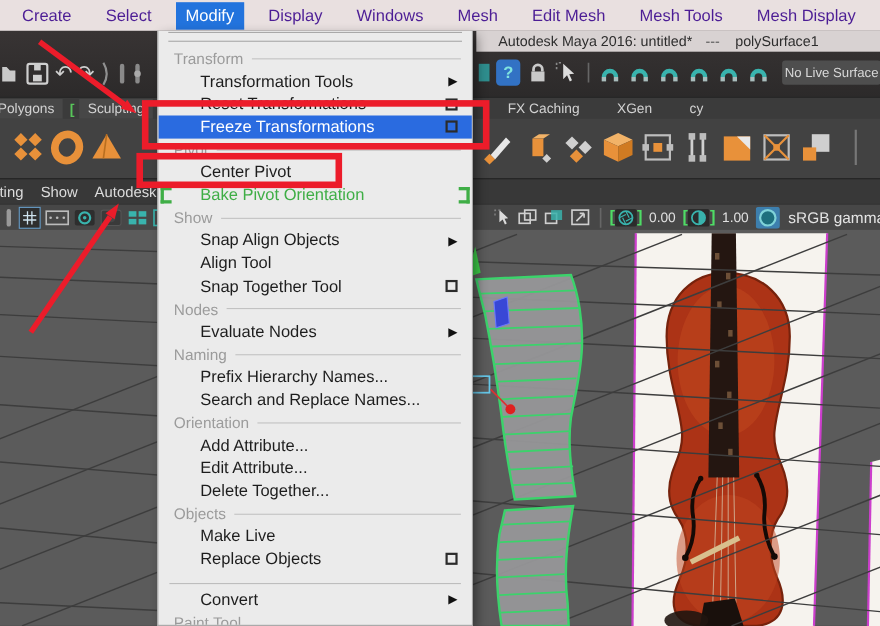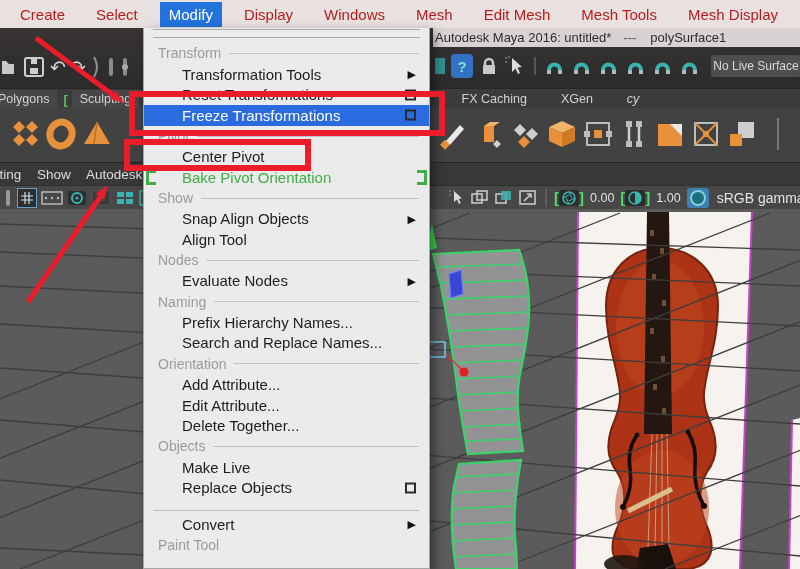--- a/index.html
+++ b/index.html
@@ -2,30 +2,30 @@
 <html style="--menu-highlight: #2a6be0; --menubar-active: #2273dd; --annotation-red: #ec1c2a; --new-feature-green: #3fae46; --mesh-green: #3bd36b; --image-plane-border: #cc3ecc; --teal-icon: #39b3ad; --shelf-orange: #e8913a; --viewport-bg: #5b5b5b;"><head>
 <meta charset="utf-8">
 <style>
   html,body{margin:0;padding:0;background:#222;}
   #root{position:relative;width:800px;height:569px;overflow:hidden;
         font-family:"Liberation Sans",sans-serif;-webkit-font-smoothing:antialiased;}
 
   
   .menubar{position:absolute;left:0;top:0;width:800px;height:28px;background:#e9e0e0;
            display:flex;align-items:center;white-space:nowrap;z-index:30;}
-  .menubar .mi{font-size:15px;color:#b91c1c;margin-right:27px;padding:4px 2px;}
+  .menubar .mi{font-size:15px;color:#4c1d95;margin-right:27px;padding:4px 2px;}
   .menubar .mi:first-child{margin-left:18px;}
   .menubar .mi.active{background:var(--menubar-active);color:#fff;padding:4px 9px;margin-left:-7px;margin-right:20px;}
 
   
   .topbar{position:absolute;left:0;top:28px;width:800px;height:60px;
           background:linear-gradient(#383434,#2c2a2a);z-index:10;}
   .titlebar{position:absolute;left:433px;top:0;width:367px;height:19px;background:#d8d2d2;
             display:flex;align-items:center;font-size:13px;color:#2d2d2d;overflow:hidden;}
-  .titlebar .t1{margin-left:2px;}
+  .titlebar .t1{margin-left:20px;}
   .titlebar .t2{margin-left:12px;color:#555;}
   .titlebar .t3{margin-left:14px;}
   .tools-left{position:absolute;left:0;top:22px;height:34px;display:flex;align-items:center;}
   .tools-right{position:absolute;left:433px;top:21px;height:34px;display:flex;align-items:center;}
   .tbtn{display:flex;align-items:center;justify-content:center;margin:0 2px;}
   .nolive{margin-left:8px;width:90px;height:22px;background:#4e4e4e;border-radius:3px;
           color:#d8d8d8;font-size:12px;display:flex;align-items:center;justify-content:center;}
 
   
   .shelf-tabs{position:absolute;left:0;top:88px;width:800px;height:20px;background:#3b3b3b;
@@ -218,21 +218,21 @@
   </div>
 
   <div class="shelf-tabs" id="shelf-tabs">
       <span class="tab" style="margin-left: -10px;">Polygons</span>
       <span class="brk">[</span>
       <span class="tab">Sculpting</span>
       <span class="brk">[</span>
       <span style="width: 300px; display: inline-block;"></span>
       <span class="tab" style="margin-right: 18px; background: transparent;">FX Caching</span>
       <span class="tab" style="margin-right: 18px; background: transparent;">XGen</span>
-      <span class="tab" style="margin-right: 28px; background: transparent; font-style: italic;">cy</span>
+      <span class="tab" style="margin-right: 28px; background: transparent;">cy</span>
     </div>
 
   <div class="shelf-icons">
     <div id="shelf-left">
         <span class="sic">
           <svg width="32" height="32">
             <g fill="#e8913a">
               <path d="M10,3 l6,6 -6,6 -6,-6z"></path>
               <path d="M23,3 l6,6 -6,6 -6,-6z"></path>
               <path d="M10,16 l6,6 -6,6 -6,-6z"></path>
@@ -595,20 +595,24 @@
         <span>Show</span>
         <span class="hline"></span>
       </div>
       <div class="m-row m-item">
         <span>Snap Align Objects</span>
         <span class="adorn subarr">▶</span>
       </div>
       <div class="m-row m-item">
         <span>Align Tool</span>
       </div>
+      <div class="m-row m-item">
+        <span>Snap Together Tool</span>
+        <span class="adorn optbox"></span>
+      </div>
       <div class="m-row m-head">
         <span>Nodes</span>
         <span class="hline"></span>
       </div>
       <div class="m-row m-item">
         <span>Evaluate Nodes</span>
         <span class="adorn subarr">▶</span>
       </div>
       <div class="m-row m-head">
         <span>Naming</span>

